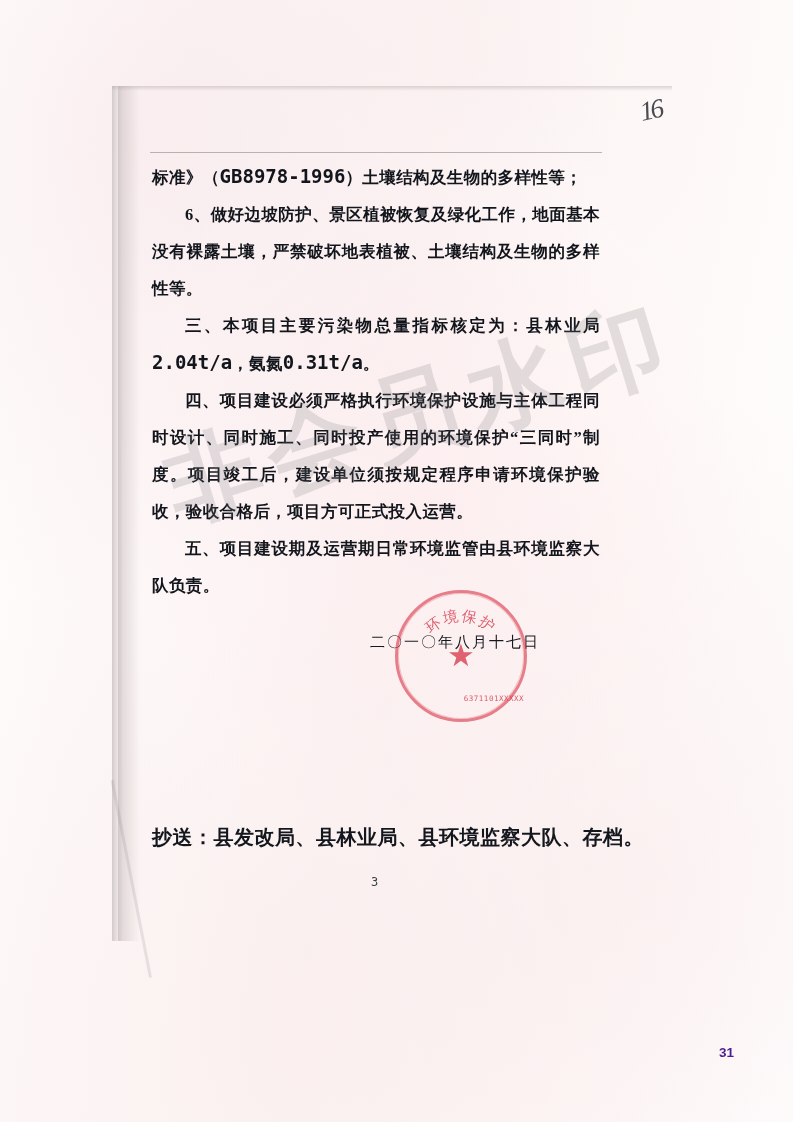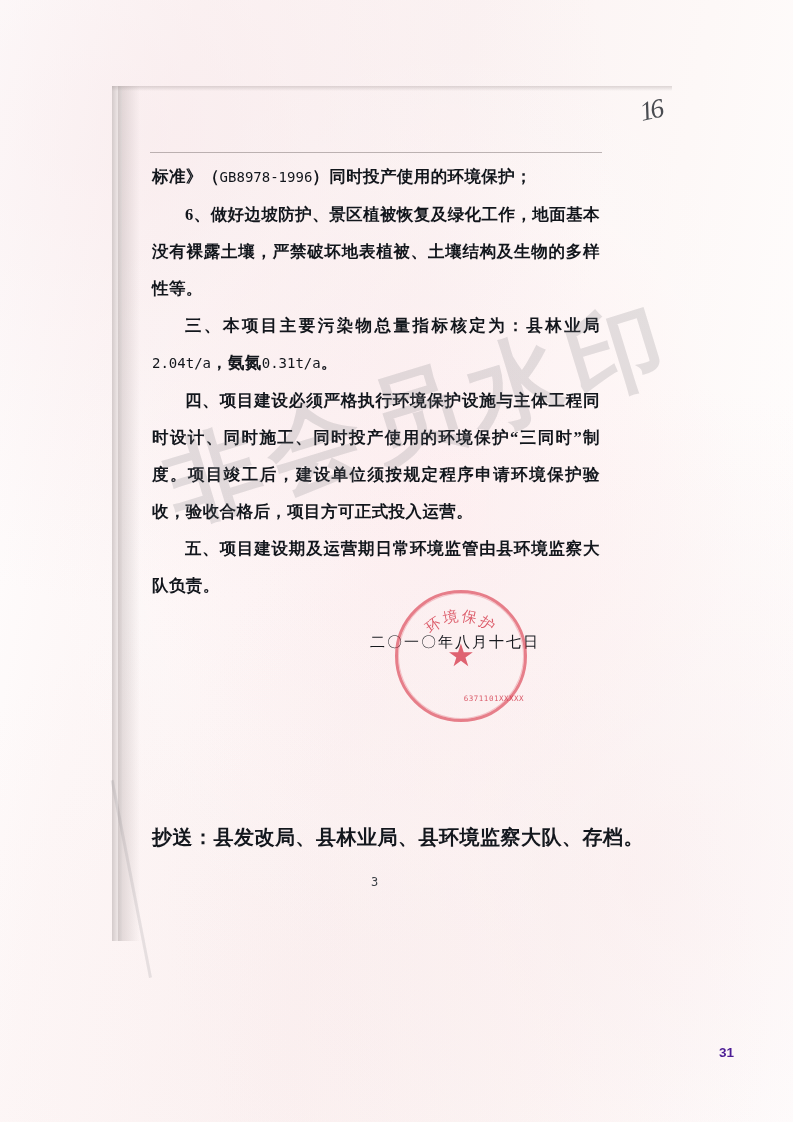--- a/index.html
+++ b/index.html
@@ -88,23 +88,23 @@
     text-align: justify;
     z-index: 5;
   }
   .doc-text p {
     margin: 0 0 0 0;
   }
   .indent { text-indent: 2em; }
 
   .mono-inline {
     font-family: "DejaVu Sans Mono", "Liberation Mono", monospace;
-    font-size: 14px;
+    font-size: 19px;
     letter-spacing: 0;
-    font-weight: 400;
+    font-weight: 700;
   }
 
   
   .date-line {
     position: absolute;
     left: 370px;
     top: 633px;
     font-size: 15px;
     letter-spacing: 2px;
     color: #15181d;
@@ -245,21 +245,21 @@
 
   <div class="page-left-edge"></div>
   <div class="page-left-shadow"></div>
   <div class="page-top-edge"></div>
 
   <div class="hand-mark">16</div>
 
   <div class="top-rule"></div>
 
   <div class="doc-text">
-    <p><span>标准》（</span><span class="mono-inline">GB8978-1996</span><span>）同时投产使用的环境保护；</span></p>
+    <p><span>标准》（</span><span class="mono-inline">GB8978-1996</span><span>）土壤结构及生物的多样性等；</span></p>
 
     <p class="indent"><span>6、</span><span>做好边坡防护、景区植被恢复及绿化工作，地面基本没有裸露土壤，严禁破坏地表植被、土壤结构及生物的多样性等。</span></p>
 
     <p class="indent"><span>三、</span><span>本项目主要污染物总量指标核定为：县林业局</span><span class="mono-inline">2.04t/a</span><span>，氨氮</span><span class="mono-inline">0.31t/a</span><span>。</span></p>
 
     <p class="indent"><span>四、</span><span>项目建设必须严格执行环境保护设施与主体工程同时设计、同时施工、同时投产使用的环境保护“三同时”制度。项目竣工后，建设单位须按规定程序申请环境保护验收，验收合格后，项目方可正式投入运营。</span></p>
 
     <p class="indent"><span>五、</span><span>项目建设期及运营期日常环境监管由县环境监察大队负责。</span></p>
   </div>
 

